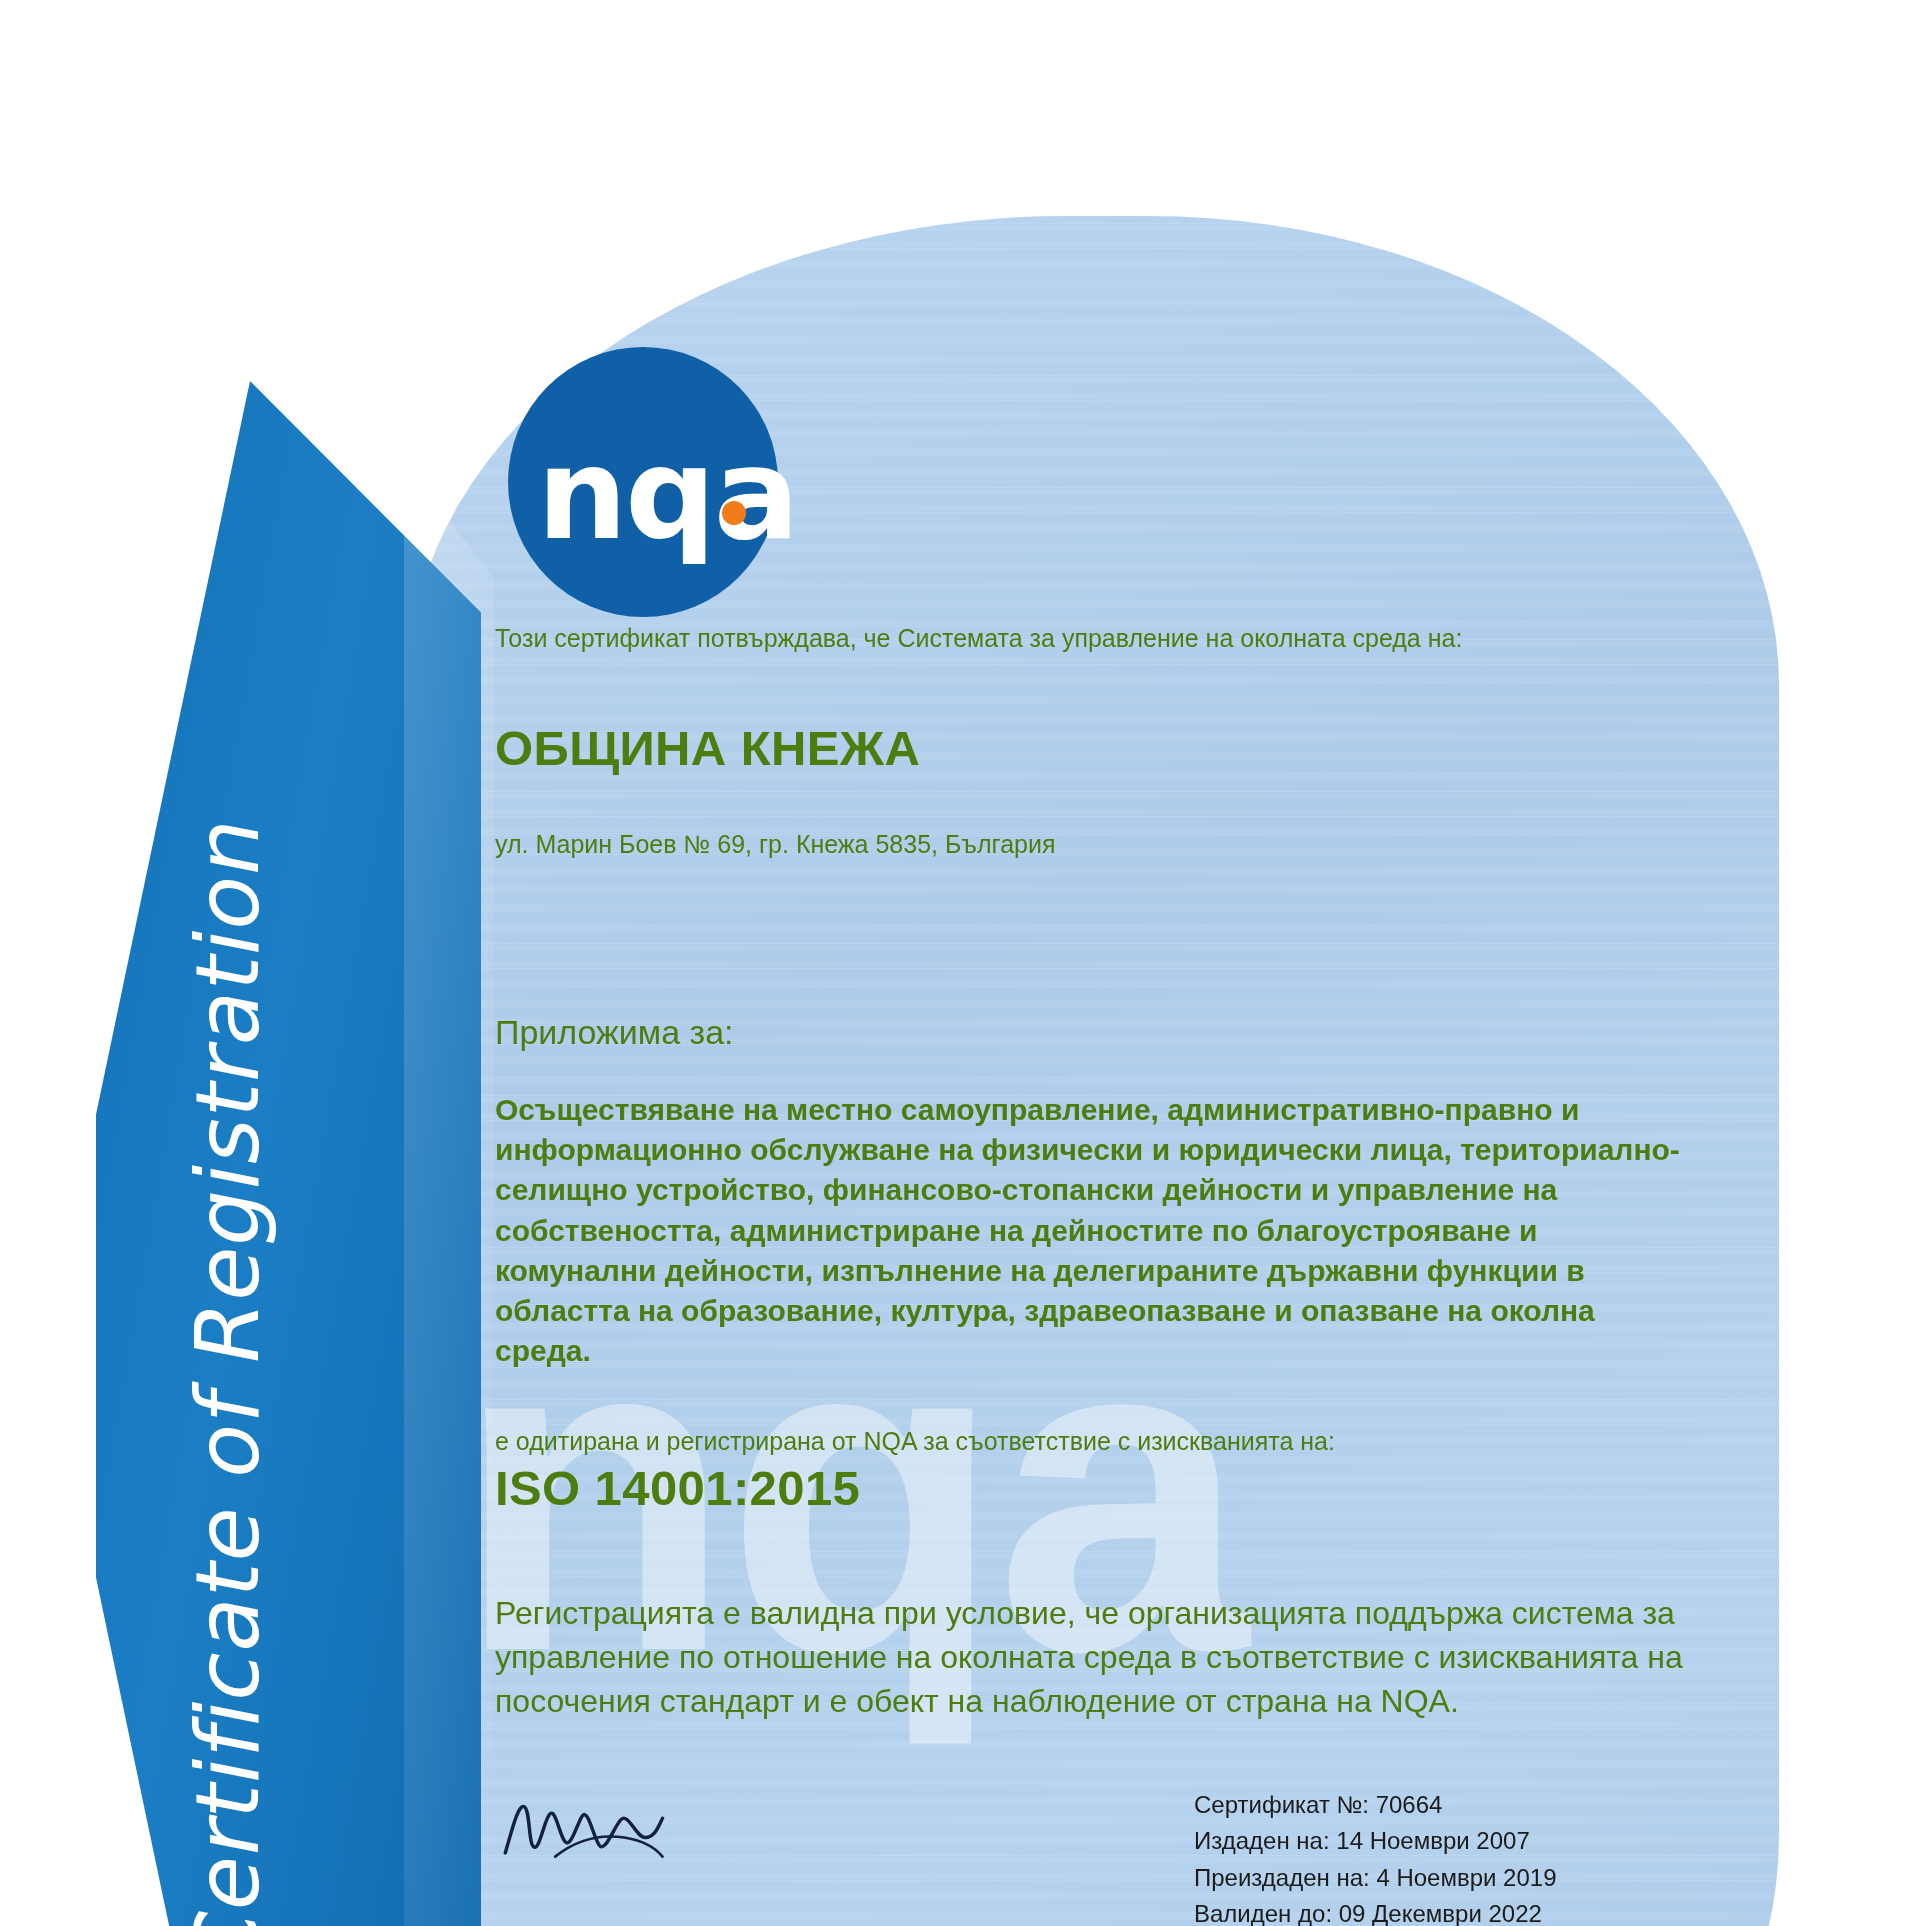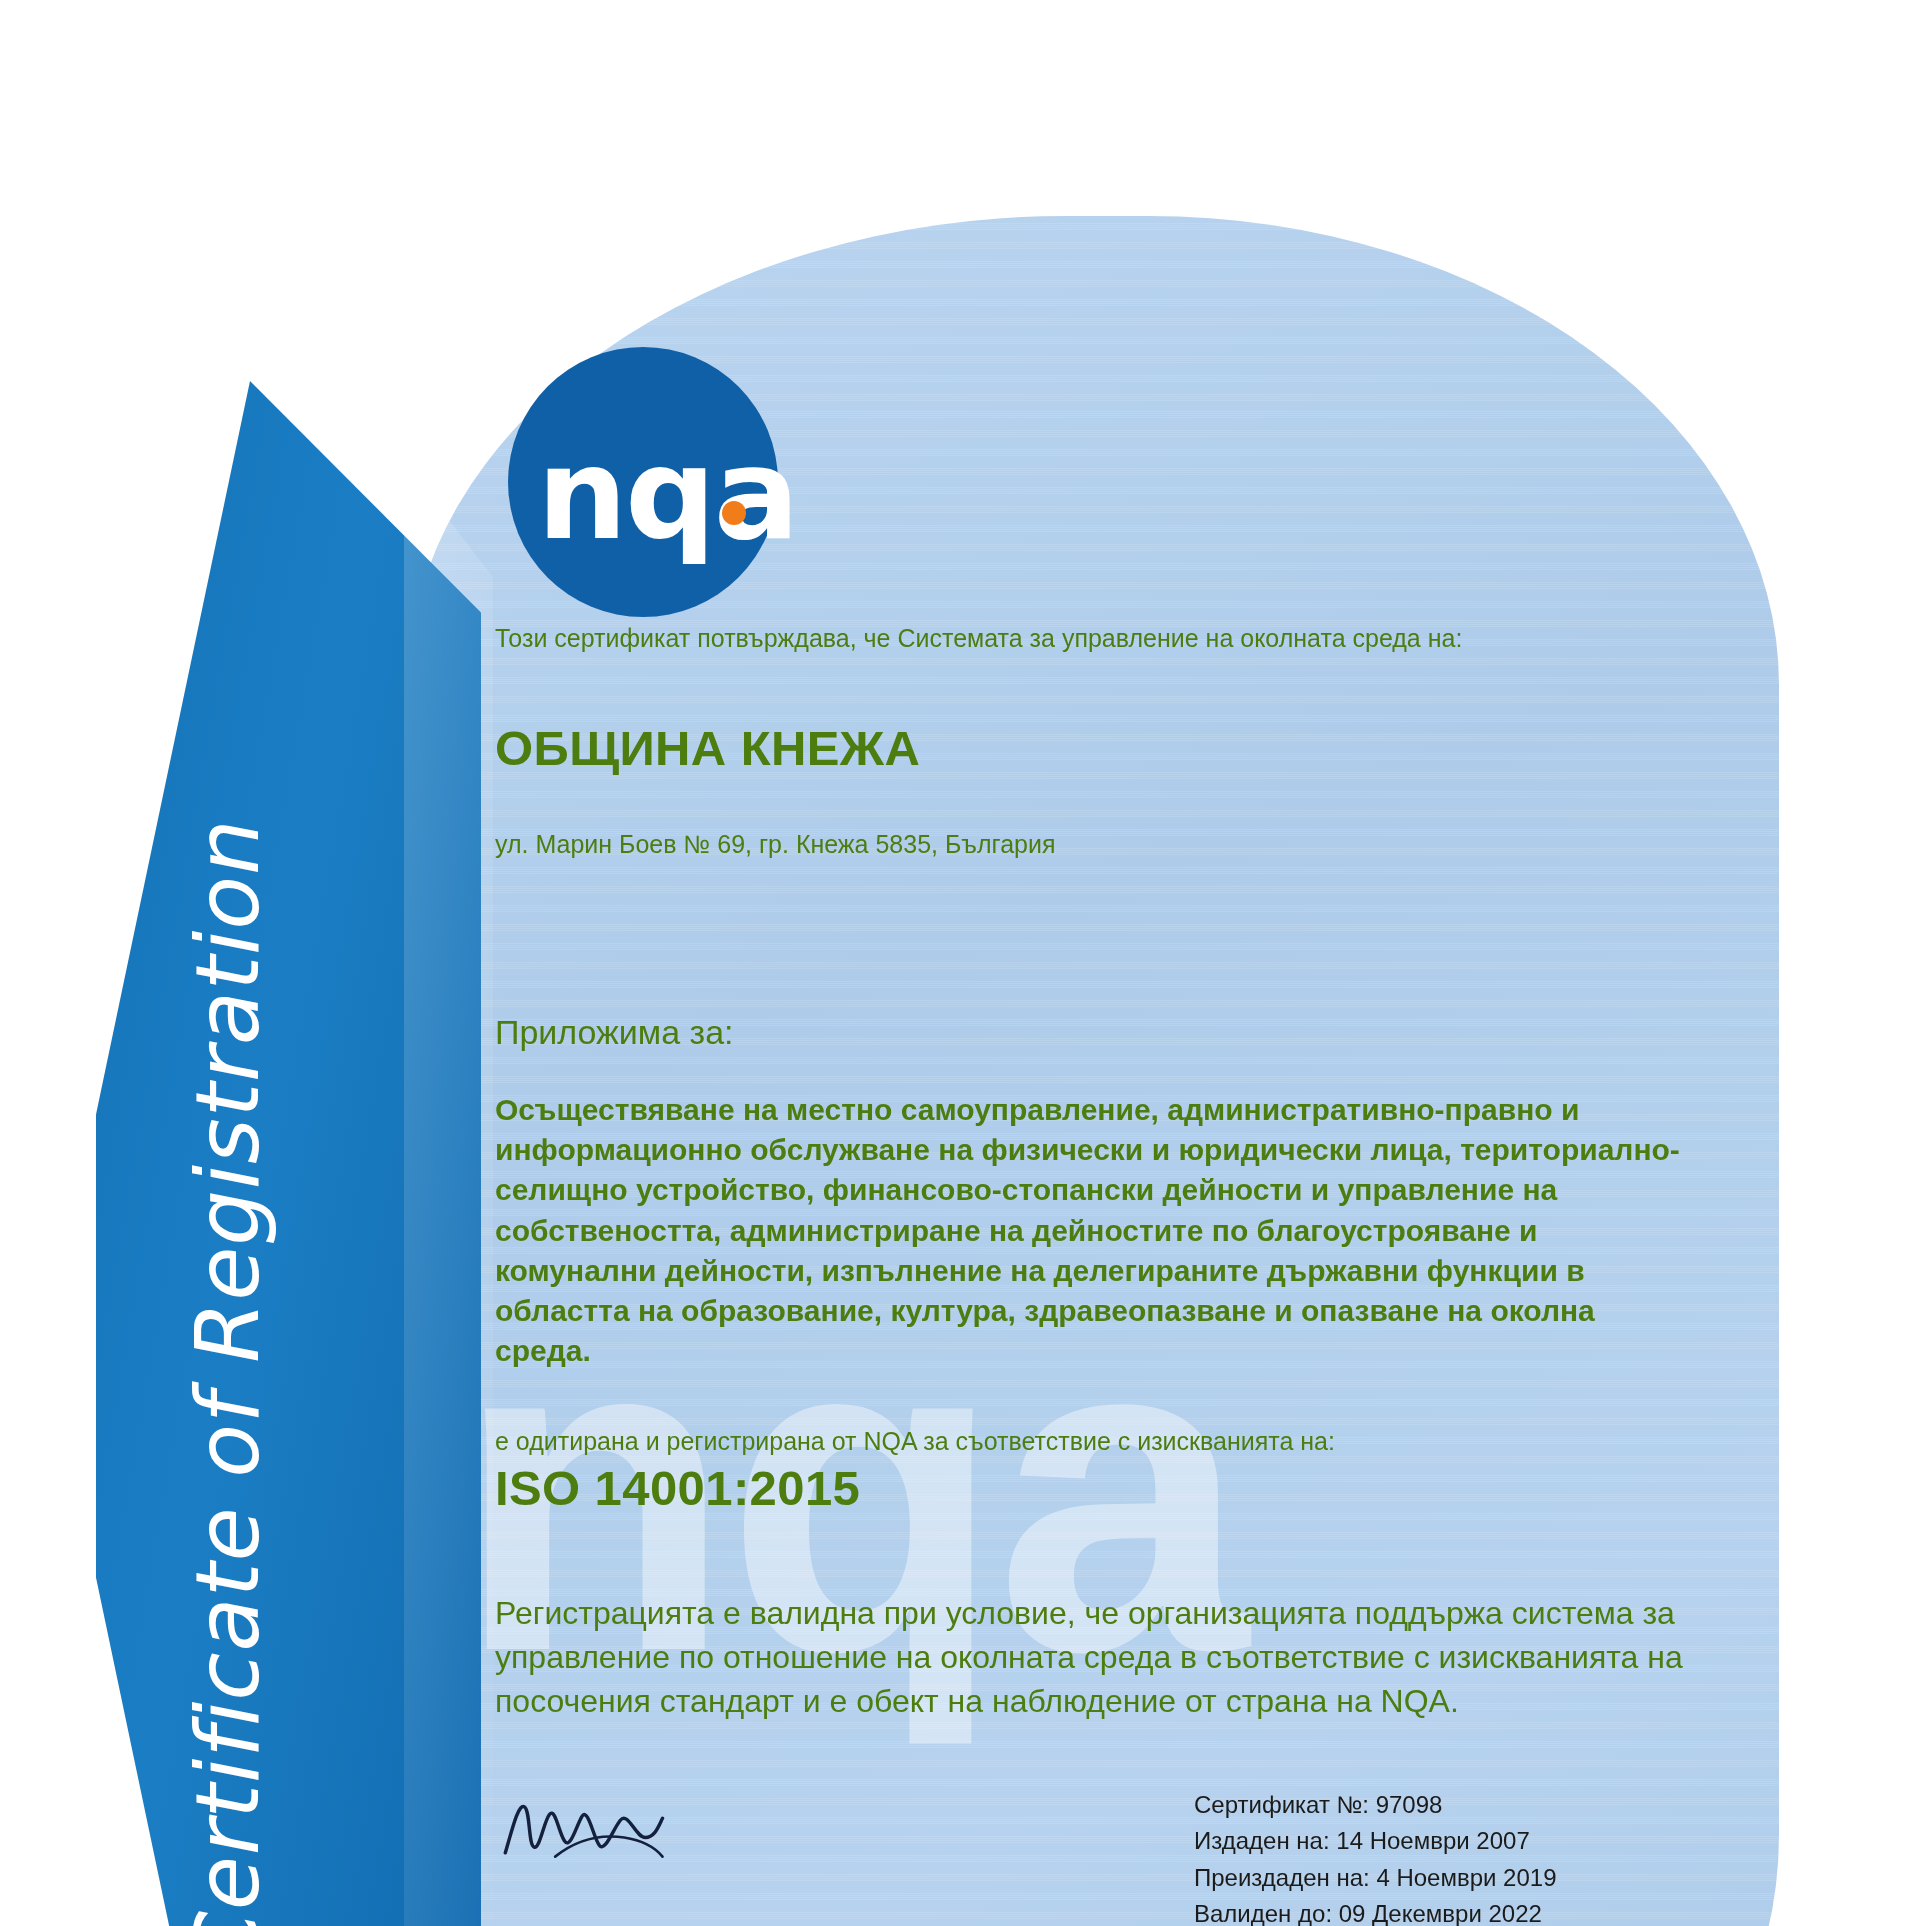--- a/index.html
+++ b/index.html
@@ -240,21 +240,21 @@
   <div class="txt validity">Регистрацията е валидна при условие, че организацията поддържа система за управление по отношение на околната среда в съответствие с изискванията на посочения стандарт и е обект на наблюдение от страна на NQA.</div>
 
   <svg class="signature" viewBox="0 0 620 240">
     <path d="M20 190 C40 120, 55 60, 70 70 C85 80, 80 170, 95 175 C110 180, 120 110, 135 90
              C150 70, 160 140, 175 160 C190 180, 205 120, 220 95 C235 70, 250 150, 265 170
              C280 190, 300 130, 320 105 C340 80, 360 150, 385 150 C410 150, 420 120, 430 100" fill="none" stroke="#14213d" stroke-width="9" stroke-linecap="round"></path>
     <path d="M150 200 C200 160, 260 140, 330 150 C380 158, 410 175, 430 200" fill="none" stroke="#14213d" stroke-width="7" stroke-linecap="round"></path>
   </svg>
 
   <div class="details">
-    <div>Сертификат №: 97098</div>
+    <div>Сертификат №: 70664</div>
     <div>Издаден на: 14 Ноември 2007</div>
     <div>Преиздаден на: 4 Ноември 2019</div>
     <div>Валиден до: 09 Декември 2022</div>
 
   </div>
 
 </div>
 
 
 </body></html>

